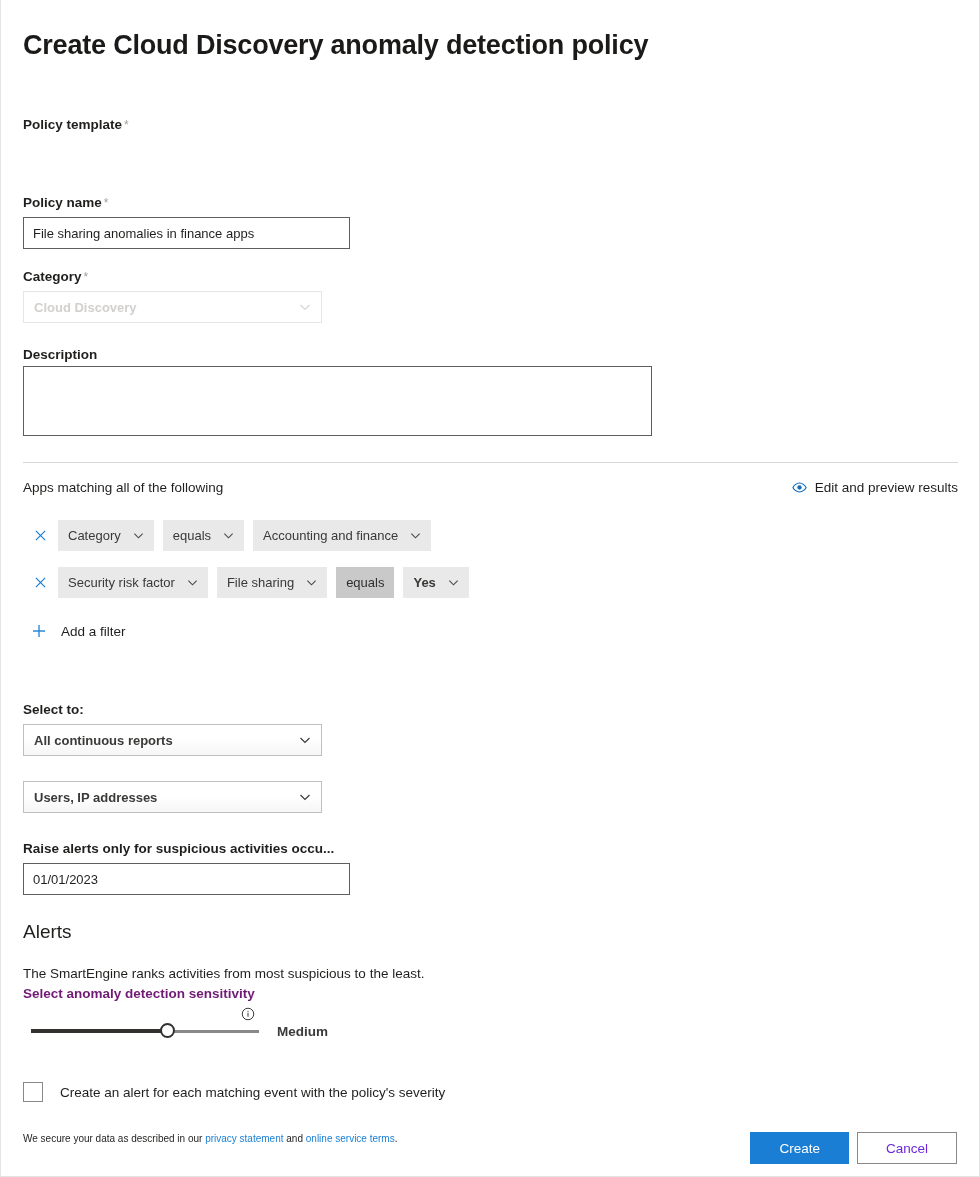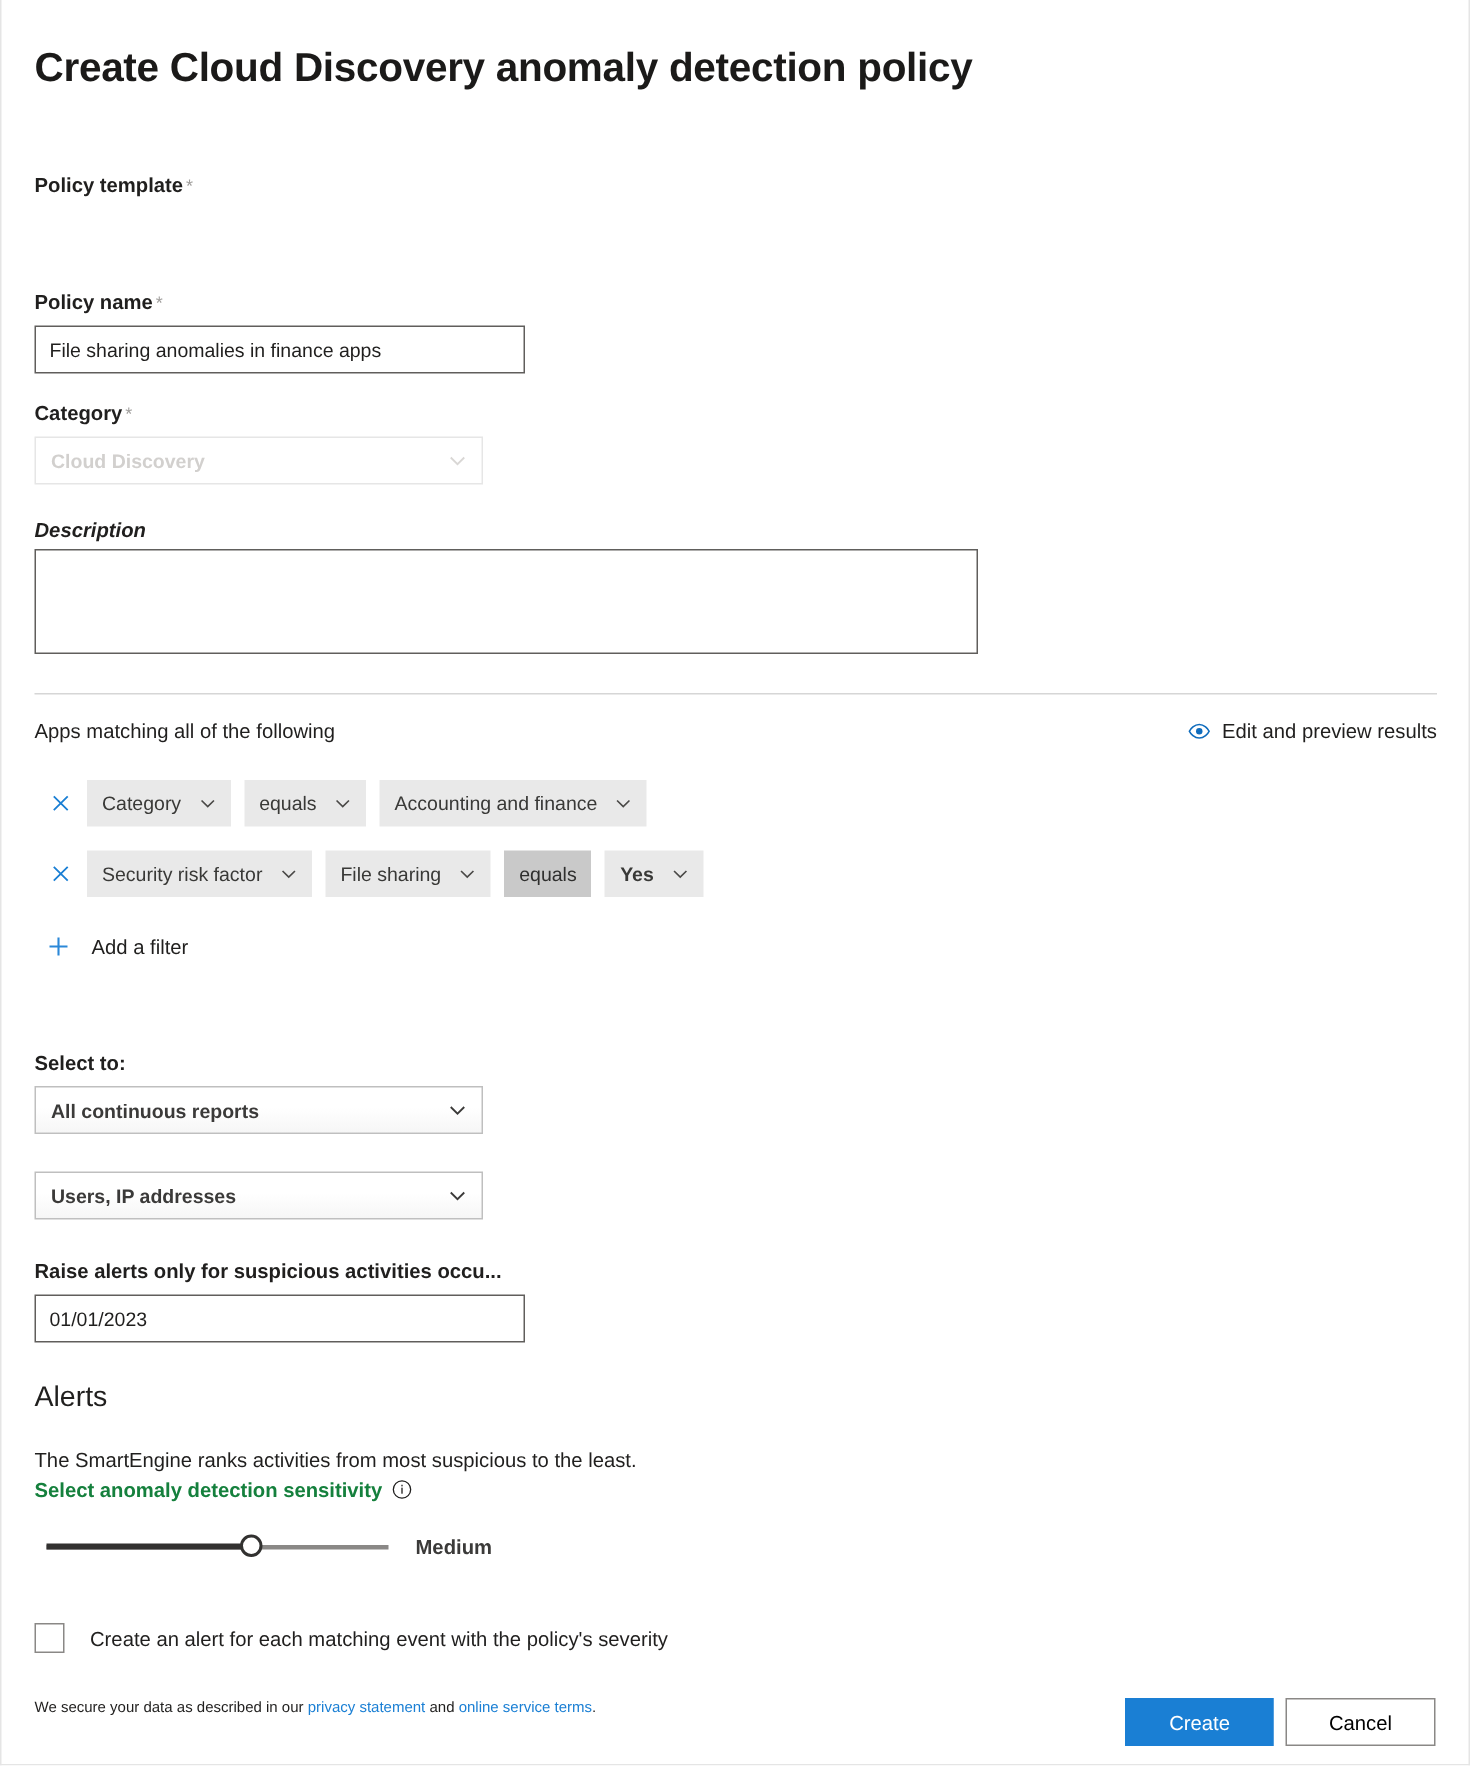--- a/index.html
+++ b/index.html
@@ -199,24 +199,25 @@
     font-weight: 400;
     color: #201f1e;
   }
   .muted-line {
     font-size: 13.5px;
     color: #201f1e;
   }
   .sensitivity-label {
     font-size: 13.5px;
     font-weight: 700;
-    color: #15803d;
-    display: flex;
-    align-items: flex-start;
+    color: #701a75;
+    display: flex;
+    align-items: flex-end;
     gap: 6px;
+    flex-direction: column;
   }
   .info-icon { color: #201f1e; display: flex; align-items: center; }
 
   
   .slider-wrap {
     position: absolute;
     left: 30px;
     top: 1021px;
     display: flex;
     align-items: center;
@@ -310,21 +311,21 @@
     align-items: center;
     justify-content: center;
   }
   .btn-primary {
     background: #1a7fd4;
     color: #ffffff;
     border-color: #1a7fd4;
   }
   .btn-secondary {
     background: #ffffff;
-    color: #000000;
+    color: #6d28d9;
     border-color: #8a8886;
   }
 </style>
 </head>
 <body>
 
 <div class="page">
 
   <div class="page-title">Create Cloud Discovery anomaly detection policy</div>
 
@@ -342,21 +343,21 @@
   </div>
   <div class="combo disabled" style="position:absolute;left:22px;top:291px;">
     <span class="combo-text">Cloud Discovery</span>
     <span class="chev">
       <svg width="12" height="12" viewBox="0 0 12 12">
           <path d="M1.5 4 L6 8.5 L10.5 4" fill="none" stroke="currentColor" stroke-width="1.2"></path>
         </svg>
     </span>
   </div>
 
-  <div style="position:absolute;left:22px;top:345px;font-style:italic;">
+  <div style="position:absolute;left:22px;top:345px;">
     <span class="field-label">Description</span>
   </div>
   <textarea class="text-area" style="position: absolute; left: 22px; top: 366px;" placeholder=""></textarea>
 
   <div class="divider" style="top:462px;"></div>
 
   <div class="filters-head">
     <span class="filters-title">Apps matching all of the following</span>
     <span class="preview-link">
       <span class="eye-icon">

